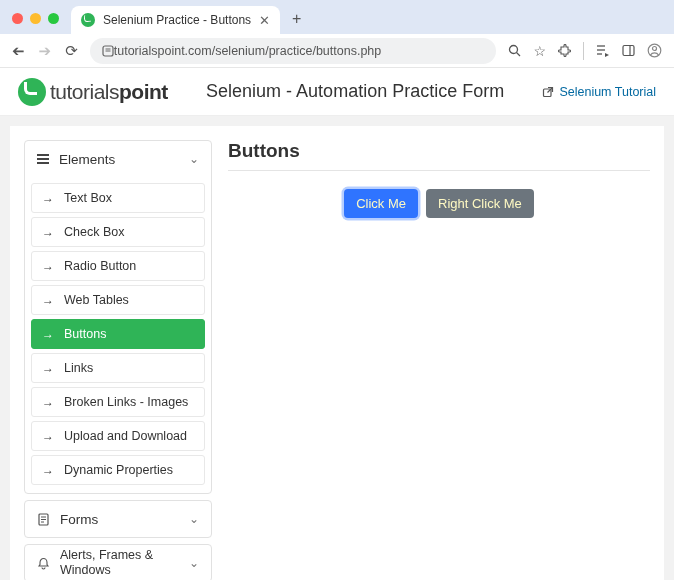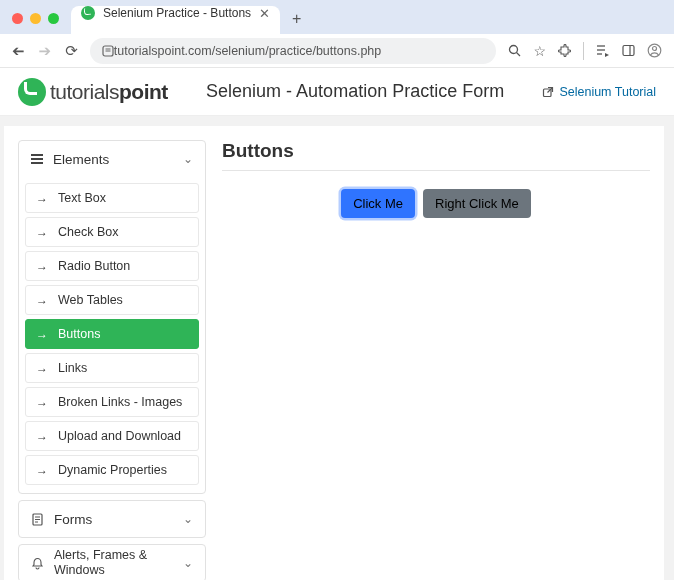--- a/index.html
+++ b/index.html
@@ -5,21 +5,21 @@
   * { box-sizing: border-box; margin: 0; padding: 0; }
   body { font-family: -apple-system, BlinkMacSystemFont, "Segoe UI", Helvetica, Arial, sans-serif; width: 674px; height: 580px; background: #fff; overflow: hidden; }
 
   
   .chrome-top { background: #dfe7f5; height: 34px; display: flex; align-items: flex-end; padding-left: 8px; }
   .traffic-lights { display: flex; gap: 7px; align-items: center; margin-bottom: 10px; margin-left: 4px; margin-right: 12px; }
   .traffic-lights span { width: 11px; height: 11px; border-radius: 50%; display: inline-block; }
   .tl-red { background: #ff5f57; }
   .tl-yellow { background: #febc2e; }
   .tl-green { background: #28c840; }
-  .tab { background: #fff; border-radius: 8px 8px 0 0; height: 28px; display: flex; padding: 0 10px; gap: 8px; font-size: 12px; color: #333; min-width: 165px; }
+  .tab { background: #fff; border-radius: 8px 8px 0 0; height: 28px; display: flex; align-items: center; padding: 0 10px; gap: 8px; font-size: 12px; color: #333; min-width: 165px; }
   .tab-favicon { width: 14px; height: 14px; border-radius: 50%; background: #2fb457; position: relative; }
   .tab-favicon::after { content: ""; position: absolute; width: 6px; height: 6px; border: 1.5px solid #fff; border-right: none; border-top: none; border-radius: 0 0 0 3px; left: 3px; top: 2px; transform: rotate(-5deg); }
   .tab-close { color: #666; font-size: 13px; margin-left: auto; }
   .new-tab { font-size: 16px; color: #555; margin: 0 0 6px 12px; }
 
   .url-bar-row { background: #fff; height: 34px; display: flex; align-items: center; padding: 0 12px; gap: 12px; border-bottom: 1px solid #e6e6e6; }
   .nav-icons { display: flex; gap: 14px; color: #555; font-size: 15px; }
   .nav-arrow-back { transform: scaleX(-1); }
   .url-container { flex: 1; background: #f0f1f2; border-radius: 16px; height: 26px; display: flex; align-items: center; padding: 0 12px; gap: 0; font-size: 12.5px; color: #555; }
   .url-secure { font-size: 11px; }
@@ -29,21 +29,21 @@
   
   .site-header { height: 48px; background: #fff; display: flex; align-items: center; padding: 0 18px; border-bottom: 1px solid #eee; }
   .logo-box { display: flex; align-items: center; gap: 4px; }
   .logo-circle { width: 28px; height: 28px; border-radius: 50%; background: #2fb457; position: relative; }
   .logo-circle::after { content: ""; position: absolute; width: 10px; height: 10px; border: 3px solid #fff; border-right: none; border-top: none; border-radius: 0 0 0 6px; left: 6px; top: 4px; }
   .logo-text { font-size: 21px; color: #444; letter-spacing: -0.5px; }
   .logo-text b { color: #333; }
   .header-title { flex: 1; text-align: center; font-size: 18px; color: #333; font-weight: 500; }
   .tutorial-link { font-size: 12.5px; color: #0369a1; display: flex; align-items: center; gap: 5px; }
 
-  .page-bg { background: #f2f2f2; padding: 10px 10px 0 4px; height: calc(580px - 34px - 34px - 48px); }
+  .page-bg { background: #f2f2f2; padding: 10px 10px 0 10px; height: calc(580px - 34px - 34px - 48px); }
   .page-card { background: #fff; display: flex; height: 100%; padding: 14px 14px 0 14px; gap: 16px; }
 
   
   .sidebar { width: 188px; display: flex; flex-direction: column; }
   .sb-section { border: 1px solid #e1e1e1; border-radius: 4px; margin-bottom: 6px; }
   .sb-header { height: 36px; display: flex; align-items: center; padding: 0 12px; gap: 10px; font-size: 13.5px; color: #333; cursor: pointer; }
   .sb-header .chev { margin-left: auto; color: #777; font-size: 12px; }
   .sb-items { padding: 6px 6px 8px 6px; display: flex; flex-direction: column; gap: 4px; }
   .sb-item { height: 30px; display: flex; align-items: center; padding: 0 10px; gap: 10px; font-size: 12.5px; color: #333; border: 1px solid #e8e8e8; border-radius: 3px; background: #fff; cursor: pointer; }
   .sb-item.active { background: #2fb457; color: #fff; border-color: #2fb457; }
@@ -51,21 +51,21 @@
   .hamburger { display: inline-flex; flex-direction: column; gap: 2.5px; }
   .hamburger span { width: 12px; height: 1.5px; background: #444; display: block; }
   .forms-icon, .bell-icon { font-size: 13px; color: #555; }
   .sb-header.sub { font-size: 12.5px; line-height: 1.2; }
 
   
   .main { flex: 1; }
   .main-title { font-size: 19px; color: #333; margin-bottom: 8px; }
   .main-hr { border: none; border-top: 1px solid #e4e4e4; margin-bottom: 18px; }
   .btn-row { display: flex; gap: 8px; justify-content: center; }
-  .btn { padding: 7px 12px; border-radius: 4px; color: #000000; font-size: 13px; border: none; cursor: pointer; }
+  .btn { padding: 7px 12px; border-radius: 4px; color: #fef9c3; font-size: 13px; border: none; cursor: pointer; }
   .btn-primary { background: #2f74ff; box-shadow: 0 0 0 2.5px rgba(47,116,255,0.35); }
   .btn-secondary { background: #6c757d; }
   .btn-success { background: #2c8a3f; }
   .result-box { width: 165px; height: 50px; border: 1.5px solid #d63fd6; margin: 18px auto 0 auto; padding: 8px 10px; font-size: 12.5px; color: #333; text-align: center; }
 
   svg { display: block; }
 </style>
 </head>
 <body>
 

